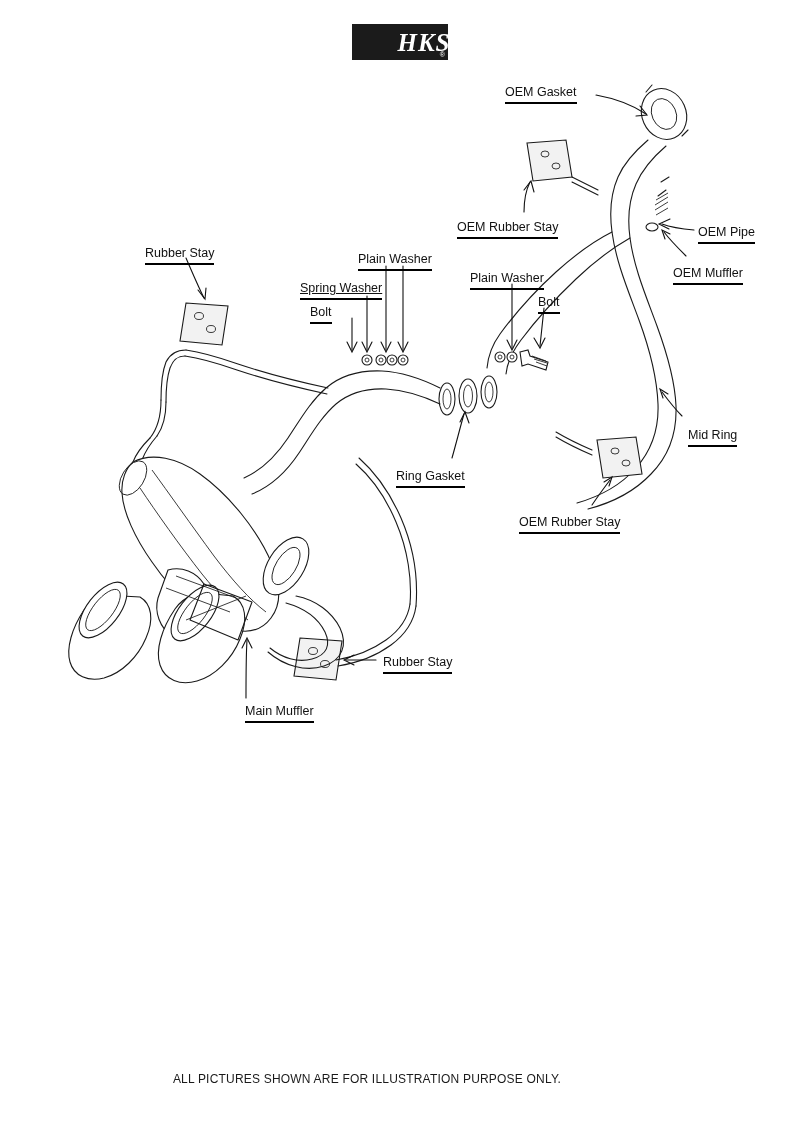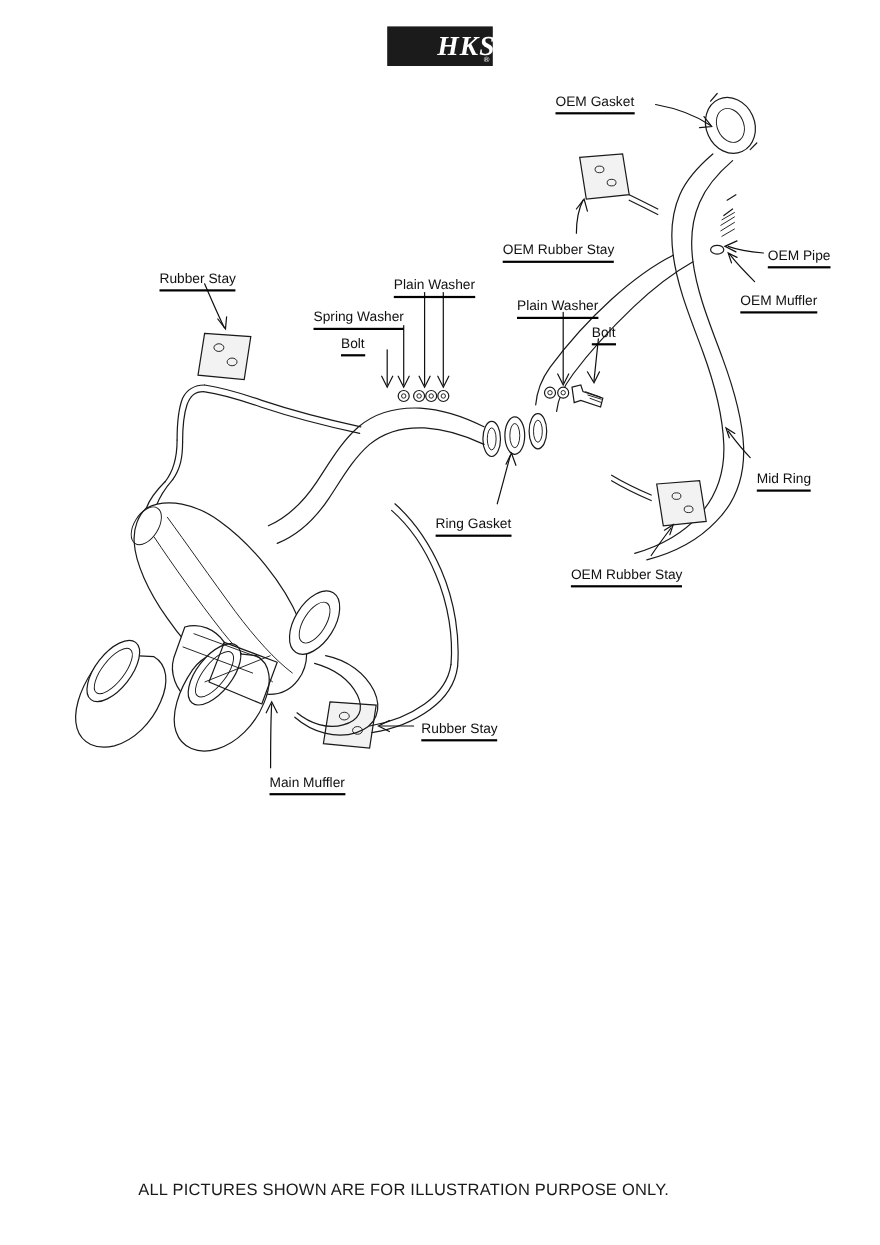--- a/index.html
+++ b/index.html
@@ -66,21 +66,21 @@
     padding-bottom: 2px;
   }
   
   .footer {
     position: absolute;
     left: 0;
     top: 1070px;
     width: 734px;
     text-align: center;
     font-family: "Liberation Sans", sans-serif;
-    font-size: 15px;
+    font-size: 12px;
     color: #1a1a1a;
     letter-spacing: 0.2px;
     line-height: 1.55;
   }
   
   #drawing {
     position: absolute;
     left: 0;
     top: 0;
     width: 800px;
@@ -343,21 +343,21 @@
     </div>
   <div class="label" style="left:145px; top:247px;">
       <span class="underline">Rubber Stay</span>
     </div>
   <div class="label" style="left:358px; top:253px;">
       <span class="underline">Plain Washer</span>
     </div>
   <div class="label" style="left:470px; top:272px;">
       <span class="underline">Plain Washer</span>
     </div>
-  <div class="label" style="left:285px; top:282px;">
+  <div class="label" style="left:300px; top:282px;text-decoration:underline;">
       <span class="underline">Spring Washer</span>
     </div>
   <div class="label" style="left:310px; top:306px;">
       <span class="underline">Bolt</span>
     </div>
   <div class="label" style="left:538px; top:296px;">
       <span class="underline">Bolt</span>
     </div>
   <div class="label" style="left:688px; top:429px;">
       <span class="underline">Mid Ring</span>

